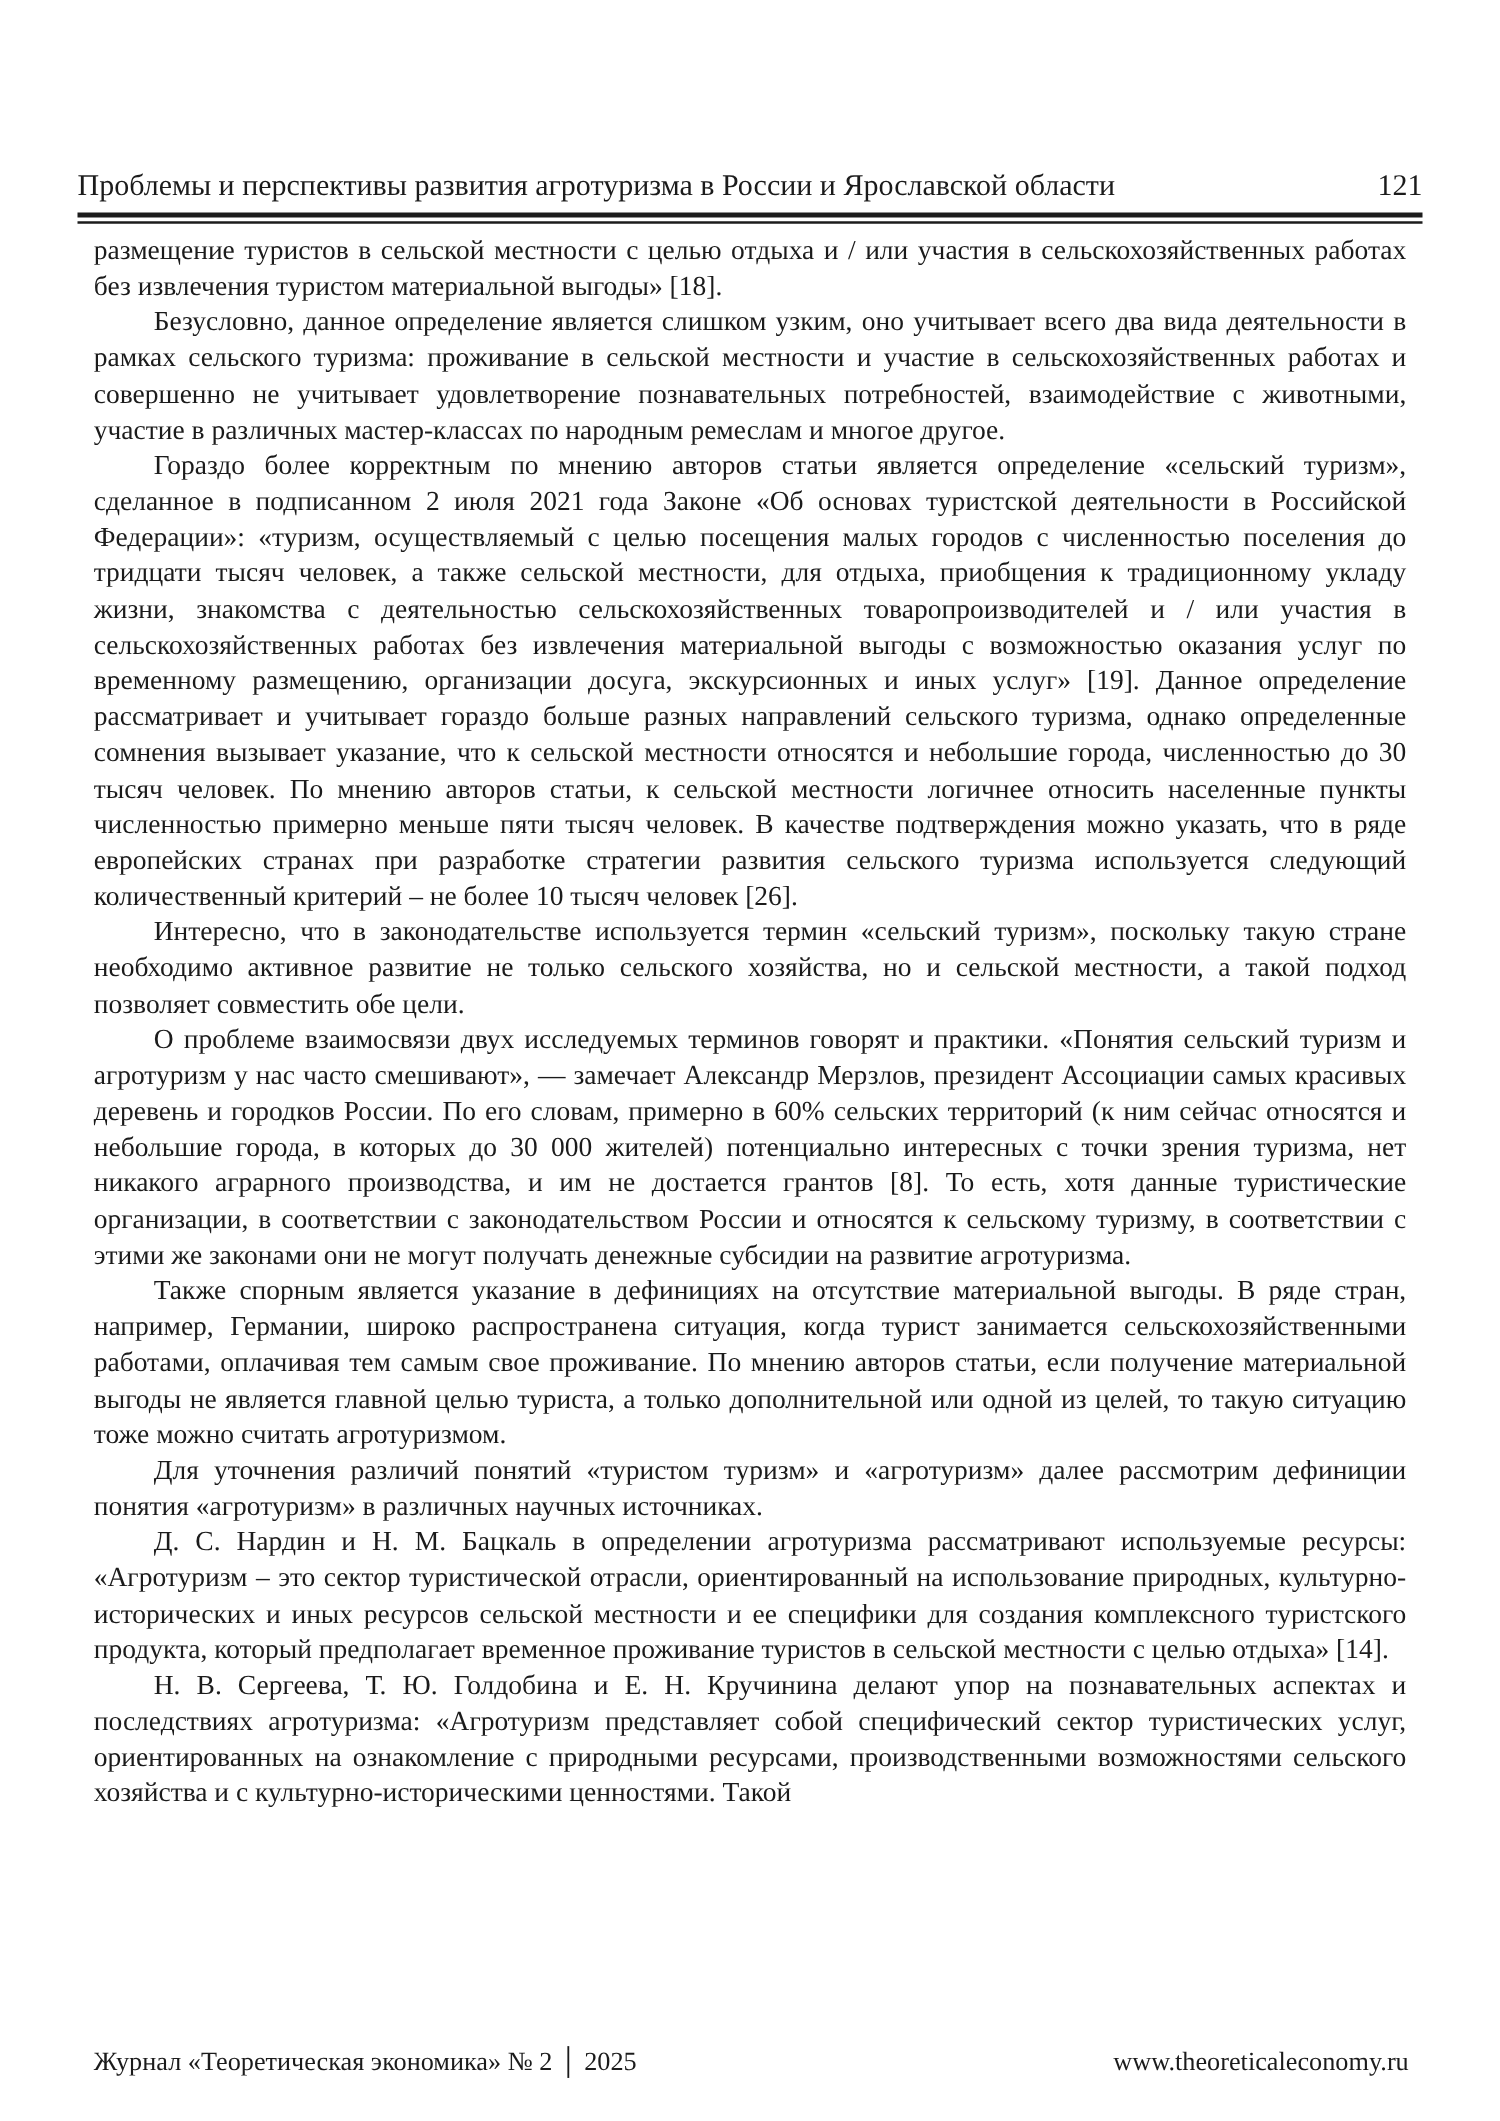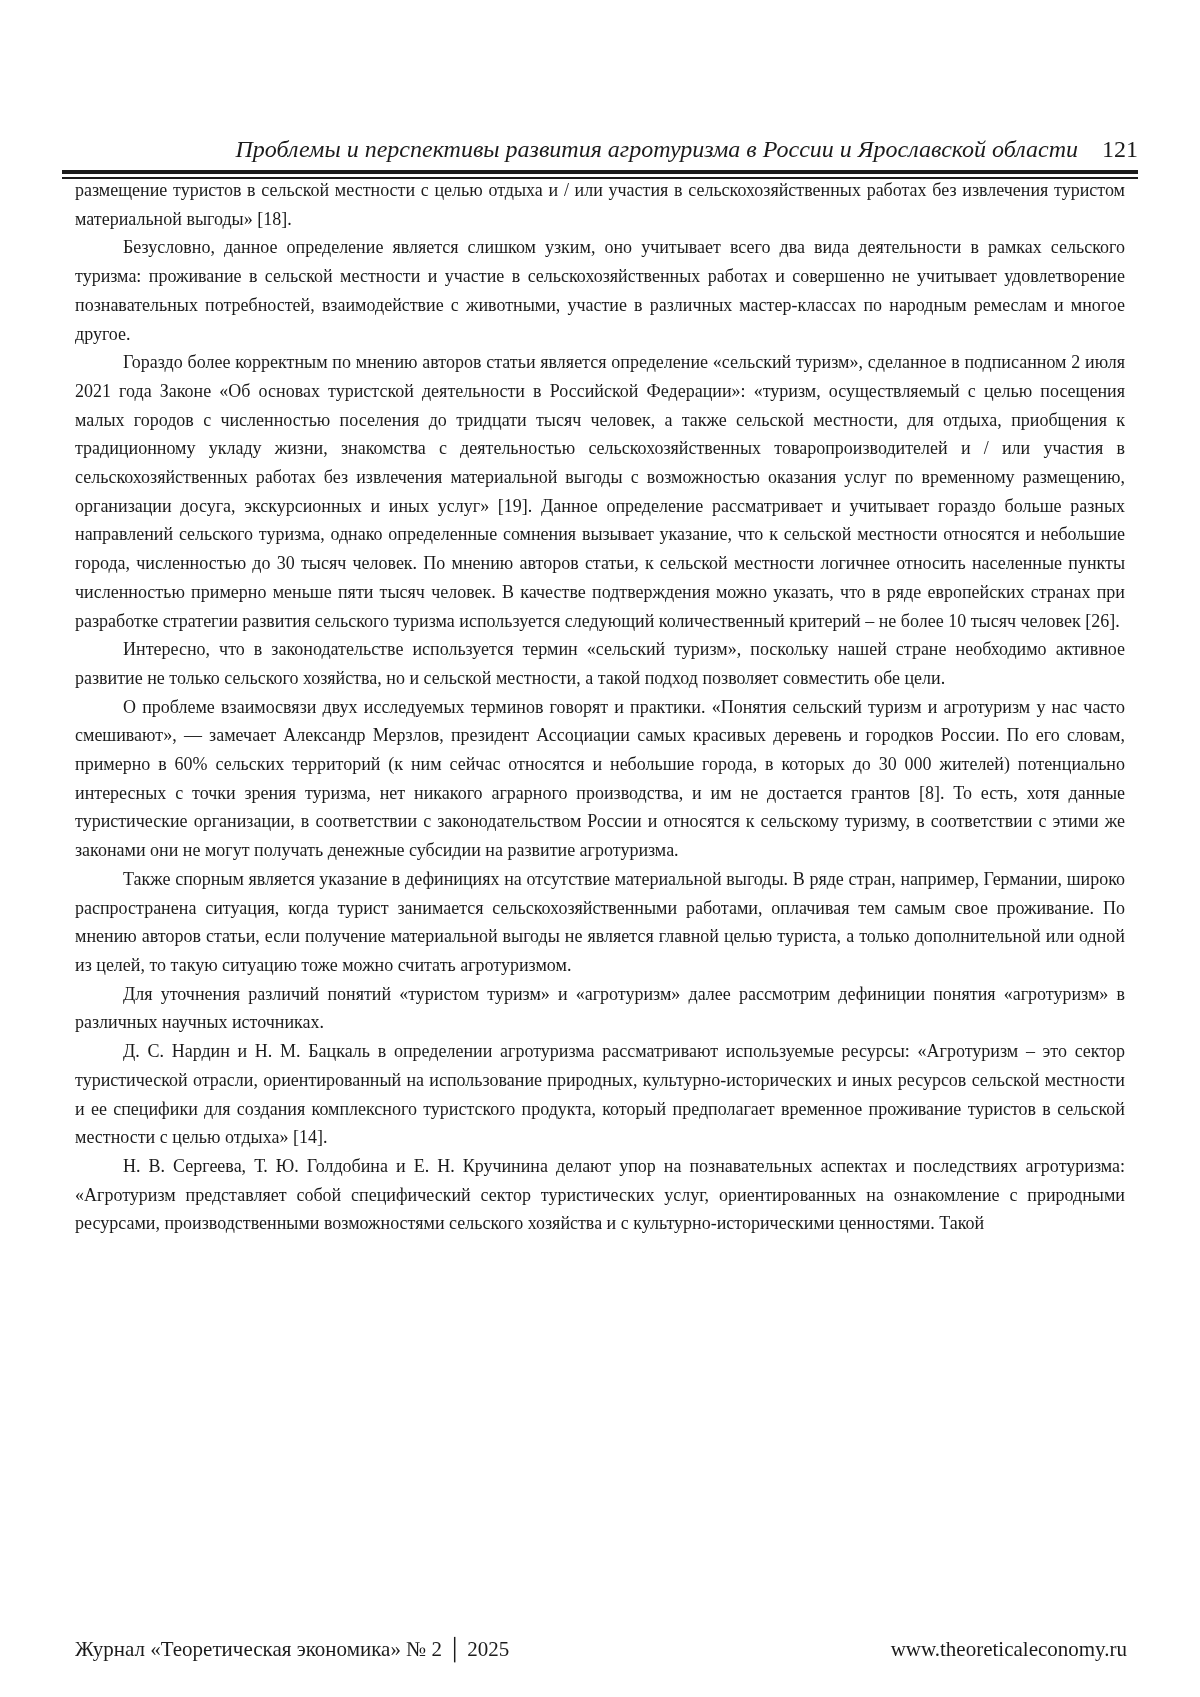--- a/index.html
+++ b/index.html
@@ -18,43 +18,42 @@
     top: 134px;
     left: 62px;
     right: 62px;
   }
   .running-header-row {
     display: flex;
     align-items: baseline;
   }
   .running-title {
     flex: 1;
-    text-align: right;
-    font-style: italic;
+    text-align: left;
     font-size: 24px;
     line-height: 30px;
     white-space: nowrap;
   }
   .page-number {
     font-size: 24px;
     line-height: 30px;
     padding-left: 24px;
   }
   .header-rule {
     margin-top: 6px;
     height: 3px;                 
     border-top: 4px solid #1c1c1c;
     border-bottom: 2px solid #1c1c1c;
   }
   .article-body {
     position: absolute;
-    top: 176px;
+    top: 186px;
     left: 75px;
     width: 1050px;
-    font-size: 18px;
+    font-size: 22px;
     line-height: 28.7px;
     text-align: justify;
   }
   .article-body p {
     margin: 0;
     padding: 0;
     text-indent: 48px;
   }
   .article-body p.no-indent { text-indent: 0; }
   .page-footer {
@@ -79,21 +78,21 @@
       <div class="running-title">Проблемы и перспективы развития агротуризма в России и Ярославской области</div>
       <div class="page-number">121</div>
     </div>
     <div class="header-rule"></div>
   </div>
 
   <div class="article-body">
     <p class="no-indent">размещение туристов в сельской местности с целью отдыха и / или участия в сельскохозяйственных работах без извлечения туристом материальной выгоды» [18].</p>
     <p>Безусловно, данное определение является слишком узким, оно учитывает всего два вида деятельности в рамках сельского туризма: проживание в сельской местности и участие в сельскохозяйственных работах и совершенно не учитывает удовлетворение познавательных потребностей, взаимодействие с животными, участие в различных мастер-классах по народным ремеслам и многое другое.</p>
     <p>Гораздо более корректным по мнению авторов статьи является определение «сельский туризм», сделанное в подписанном 2 июля 2021 года Законе «Об основах туристской деятельности в Российской Федерации»: «туризм, осуществляемый с целью посещения малых городов с численностью поселения до тридцати тысяч человек, а также сельской местности, для отдыха, приобщения к традиционному укладу жизни, знакомства с деятельностью сельскохозяйственных товаропроизводителей и / или участия в сельскохозяйственных работах без извлечения материальной выгоды с возможностью оказания услуг по временному размещению, организации досуга, экскурсионных и иных услуг» [19]. Данное определение рассматривает и учитывает гораздо больше разных направлений сельского туризма, однако определенные сомнения вызывает указание, что к сельской местности относятся и небольшие города, численностью до 30 тысяч человек. По мнению авторов статьи, к сельской местности логичнее относить населенные пункты численностью примерно меньше пяти тысяч человек. В качестве подтверждения можно указать, что в ряде европейских странах при разработке стратегии развития сельского туризма используется следующий количественный критерий – не более 10 тысяч человек [26].</p>
-    <p>Интересно, что в законодательстве используется термин «сельский туризм», поскольку нашей стране необходимо активное развитие не только сельского хозяйства, но и сельской местности, а такой подход позволяет совместить обе цели.</p>
+    <p>Интересно, что в законодательстве используется термин «сельский туризм», поскольку такую стране необходимо активное развитие не только сельского хозяйства, но и сельской местности, а такой подход позволяет совместить обе цели.</p>
     <p>О проблеме взаимосвязи двух исследуемых терминов говорят и практики. «Понятия сельский туризм и агротуризм у нас часто смешивают», — замечает Александр Мерзлов, президент Ассоциации самых красивых деревень и городков России. По его словам, примерно в 60% сельских территорий (к ним сейчас относятся и небольшие города, в которых до 30 000 жителей) потенциально интересных с точки зрения туризма, нет никакого аграрного производства, и им не достается грантов [8]. То есть, хотя данные туристические организации, в соответствии с законодательством России и относятся к сельскому туризму, в соответствии с этими же законами они не могут получать денежные субсидии на развитие агротуризма.</p>
     <p>Также спорным является указание в дефинициях на отсутствие материальной выгоды. В ряде стран, например, Германии, широко распространена ситуация, когда турист занимается сельскохозяйственными работами, оплачивая тем самым свое проживание. По мнению авторов статьи, если получение материальной выгоды не является главной целью туриста, а только дополнительной или одной из целей, то такую ситуацию тоже можно считать агротуризмом.</p>
     <p>Для уточнения различий понятий «туристом туризм» и «агротуризм» далее рассмотрим дефиниции понятия «агротуризм» в различных научных источниках.</p>
     <p>Д. С. Нардин и Н. М. Бацкаль в определении агротуризма рассматривают используемые ресурсы: «Агротуризм – это сектор туристической отрасли, ориентированный на использование природных, культурно-исторических и иных ресурсов сельской местности и ее специфики для создания комплексного туристского продукта, который предполагает временное проживание туристов в сельской местности с целью отдыха» [14].</p>
     <p>Н. В. Сергеева, Т. Ю. Голдобина и Е. Н.  Кручинина делают упор на познавательных аспектах и последствиях агротуризма: «Агротуризм представляет собой специфический сектор туристических услуг, ориентированных на ознакомление с природными ресурсами, производственными возможностями сельского хозяйства и с культурно-историческими ценностями. Такой</p>
   </div>
 
   <div class="page-footer">
     <div>Журнал «Теоретическая экономика» № 2 │ 2025</div>
     <div>www.theoreticaleconomy.ru</div>

